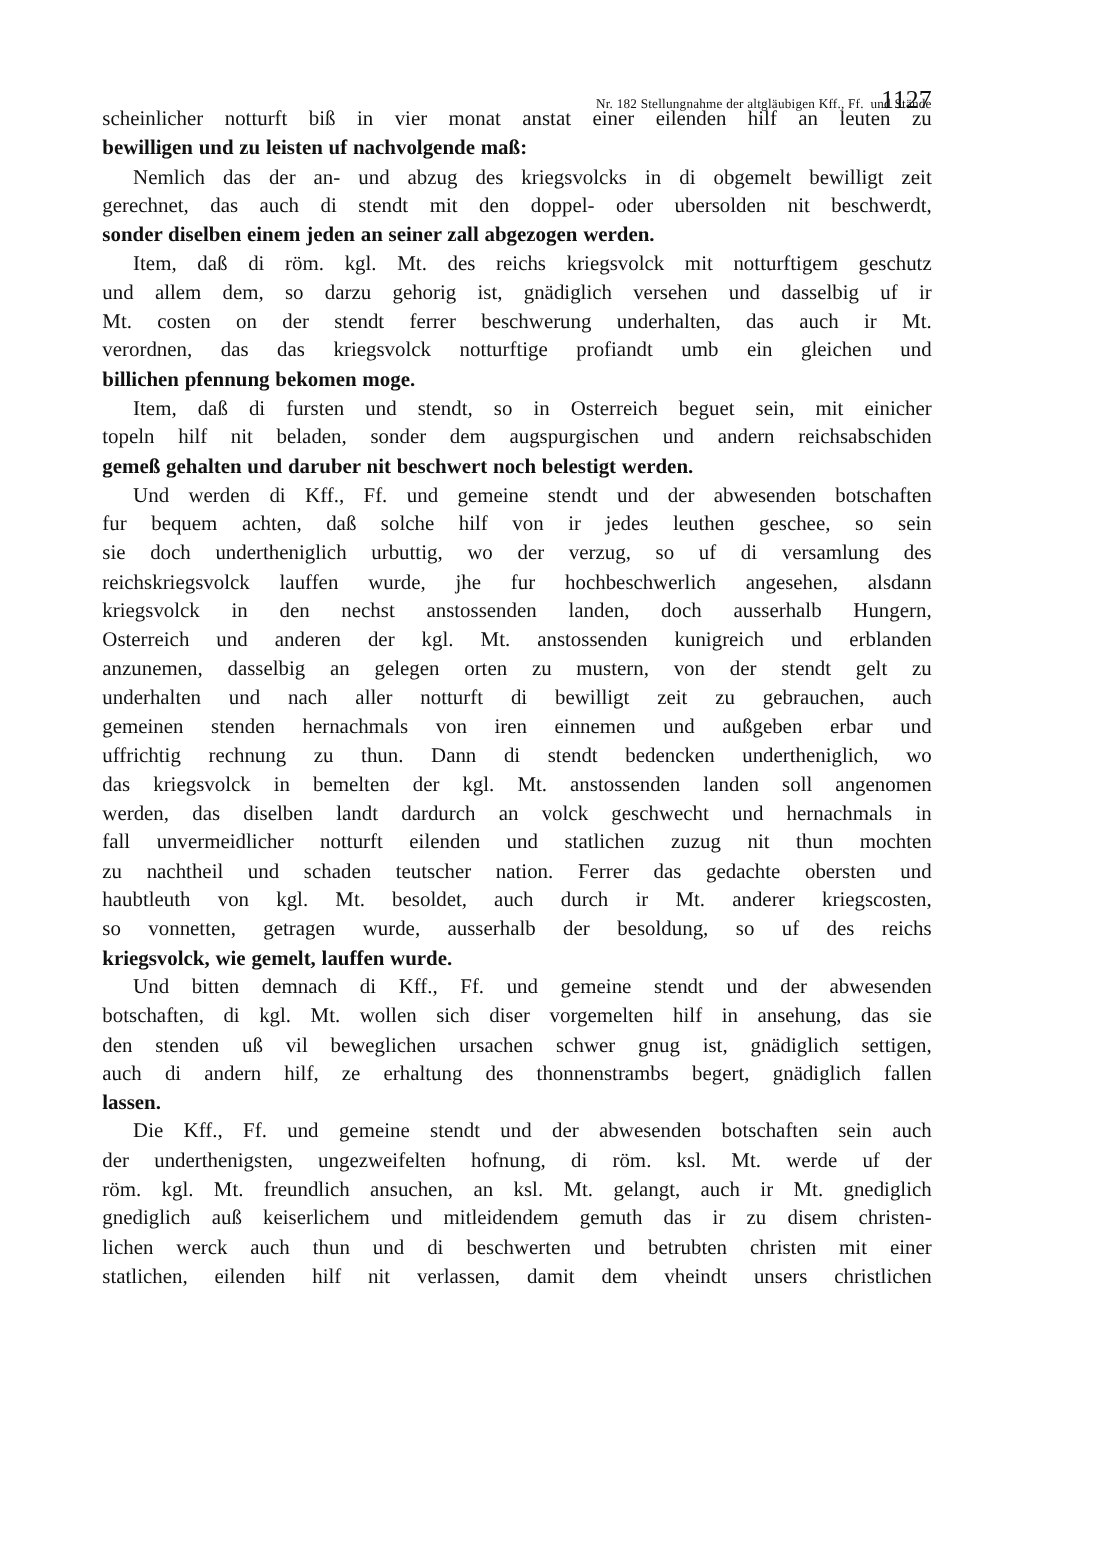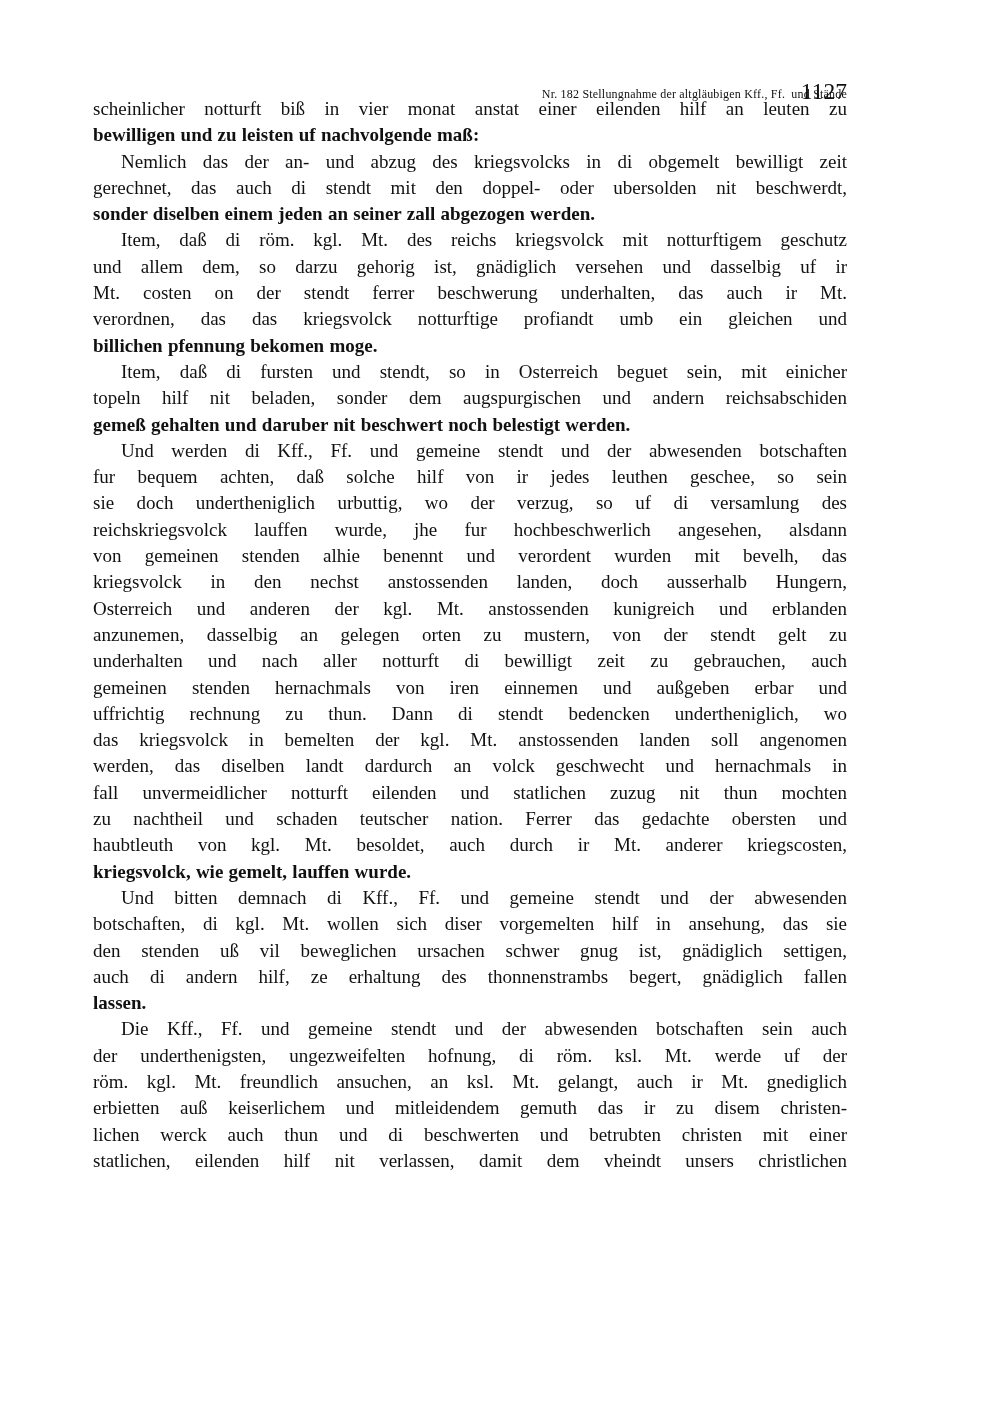--- a/index.html
+++ b/index.html
@@ -92,43 +92,43 @@
       <div class="paragraph">
         <div class="text-line indent">Item, daß di fursten und stendt, so in Osterreich beguet sein, mit einicher</div>
         <div class="text-line">topeln hilf nit beladen, sonder dem augspurgischen und andern reichsabschiden</div>
         <div class="text-line last">gemeß gehalten und daruber nit beschwert noch belestigt werden.</div>
       </div>
       <div class="paragraph">
         <div class="text-line indent">Und werden di Kff., Ff. und gemeine stendt und der abwesenden botschaften</div>
         <div class="text-line">fur bequem achten, daß solche hilf von ir jedes leuthen geschee, so sein</div>
         <div class="text-line">sie doch undertheniglich urbuttig, wo der verzug, so uf di versamlung des</div>
         <div class="text-line">reichskriegsvolck lauffen wurde, jhe fur hochbeschwerlich angesehen, alsdann</div>
-        <div class="text-line">von gemeinen stenden alhie benennt und verordent wurden mit bevelh, das</div>
         <div class="text-line">kriegsvolck in den nechst anstossenden landen, doch ausserhalb Hungern,</div>
         <div class="text-line">Osterreich und anderen der kgl. Mt. anstossenden kunigreich und erblanden</div>
         <div class="text-line">anzunemen, dasselbig an gelegen orten zu mustern, von der stendt gelt zu</div>
         <div class="text-line">underhalten und nach aller notturft di bewilligt zeit zu gebrauchen, auch</div>
         <div class="text-line">gemeinen stenden hernachmals von iren einnemen und außgeben erbar und</div>
         <div class="text-line">uffrichtig rechnung zu thun. Dann di stendt bedencken undertheniglich, wo</div>
         <div class="text-line">das kriegsvolck in bemelten der kgl. Mt. anstossenden landen soll angenomen</div>
         <div class="text-line">werden, das diselben landt dardurch an volck geschwecht und hernachmals in</div>
         <div class="text-line">fall unvermeidlicher notturft eilenden und statlichen zuzug nit thun mochten</div>
         <div class="text-line">zu nachtheil und schaden teutscher nation. Ferrer das gedachte obersten und</div>
         <div class="text-line">haubtleuth von kgl. Mt. besoldet, auch durch ir Mt. anderer kriegscosten,</div>
+        <div class="text-line">so vonnetten, getragen wurde, ausserhalb der besoldung, so uf des reichs</div>
         <div class="text-line last">kriegsvolck, wie gemelt, lauffen wurde.</div>
       </div>
       <div class="paragraph">
         <div class="text-line indent">Und bitten demnach di Kff., Ff. und gemeine stendt und der abwesenden</div>
         <div class="text-line">botschaften, di kgl. Mt. wollen sich diser vorgemelten hilf in ansehung, das sie</div>
         <div class="text-line">den stenden uß vil beweglichen ursachen schwer gnug ist, gnädiglich settigen,</div>
         <div class="text-line">auch di andern hilf, ze erhaltung des thonnenstrambs begert, gnädiglich fallen</div>
         <div class="text-line last">lassen.</div>
       </div>
       <div class="paragraph">
         <div class="text-line indent">Die Kff., Ff. und gemeine stendt und der abwesenden botschaften sein auch</div>
         <div class="text-line">der underthenigsten, ungezweifelten hofnung, di röm. ksl. Mt. werde uf der</div>
         <div class="text-line">röm. kgl. Mt. freundlich ansuchen, an ksl. Mt. gelangt, auch ir Mt. gnediglich</div>
-        <div class="text-line">erbietten auß keiserlichem und mitleidendem gemuth das ir zu disem christen-</div>
+        <div class="text-line">gnediglich auß keiserlichem und mitleidendem gemuth das ir zu disem christen-</div>
         <div class="text-line">lichen werck auch thun und di beschwerten und betrubten christen mit einer</div>
         <div class="text-line">statlichen, eilenden hilf nit verlassen, damit dem vheindt unsers christlichen</div>
       </div>
     </div>
 </div>
 
 </body></html>

